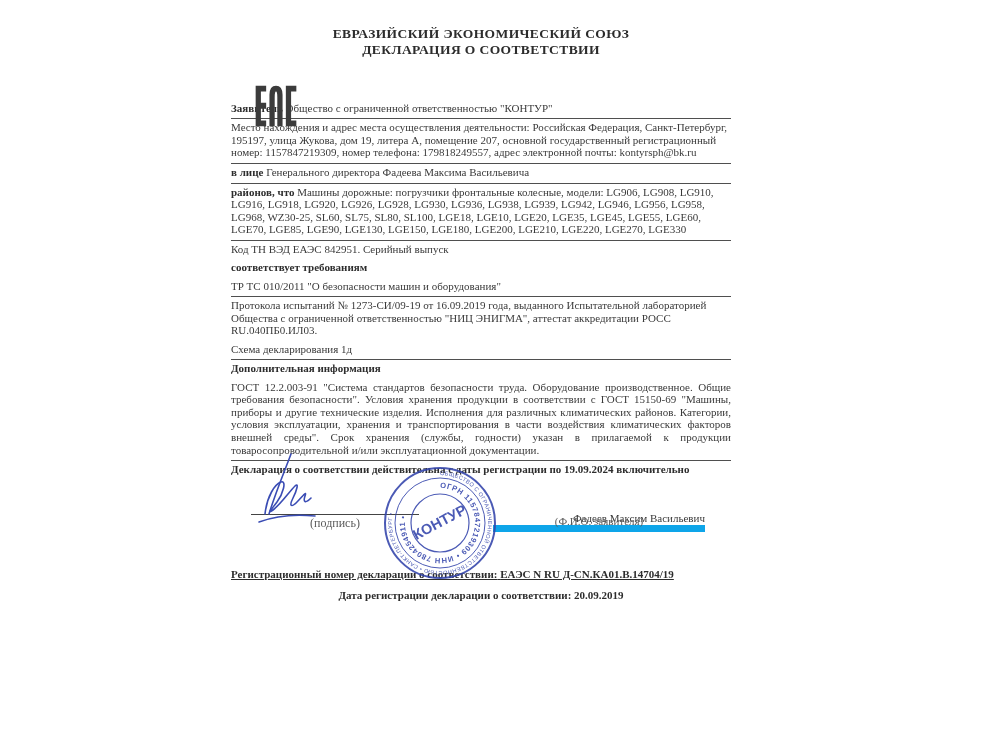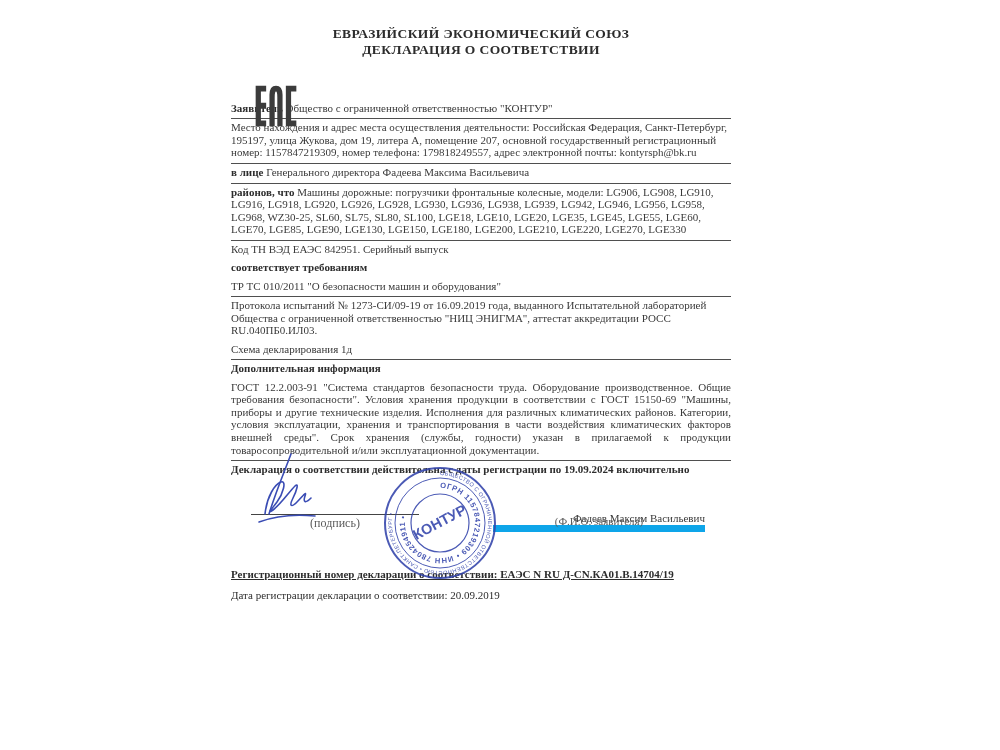--- a/index.html
+++ b/index.html
@@ -37,21 +37,21 @@
     position:absolute;left:262px;top:28px;width:212px;
     text-align:right;border-bottom:7px solid #0ea5e9;padding-bottom:1px;
   }
   .sig-cap-right{
     position:absolute;left:262px;top:31px;width:212px;
     font-size:11px;color:#5a5a5a;text-align:center;
   }
   .autograph{position:absolute;left:14px;top:-32px;width:130px;height:84px;z-index:3;}
   .stamp{position:absolute;left:150px;top:-20px;width:118px;height:118px;z-index:3;opacity:.88;}
   .reg-line{margin-top:20px;font-weight:bold;color:#2d2d2d;text-decoration:underline;}
-  .date-line{margin-top:9px;font-weight:normal;color:#2d2d2d;}
+  .date-line{margin-top:9px;font-weight:bold;color:#2d2d2d;text-align:center;}
   .stamp-ring-text{font-family:"Liberation Sans",sans-serif;font-weight:bold;letter-spacing:.6px;}
   .stamp-outer-text{font-family:"Liberation Sans",sans-serif;letter-spacing:.4px;}
 </style>
 </head>
 <body>
 
 <div class="doc">
 
   <div class="title">ЕВРАЗИЙСКИЙ ЭКОНОМИЧЕСКИЙ СОЮЗ</div>
   <div class="title">ДЕКЛАРАЦИЯ О СООТВЕТСТВИИ</div>

